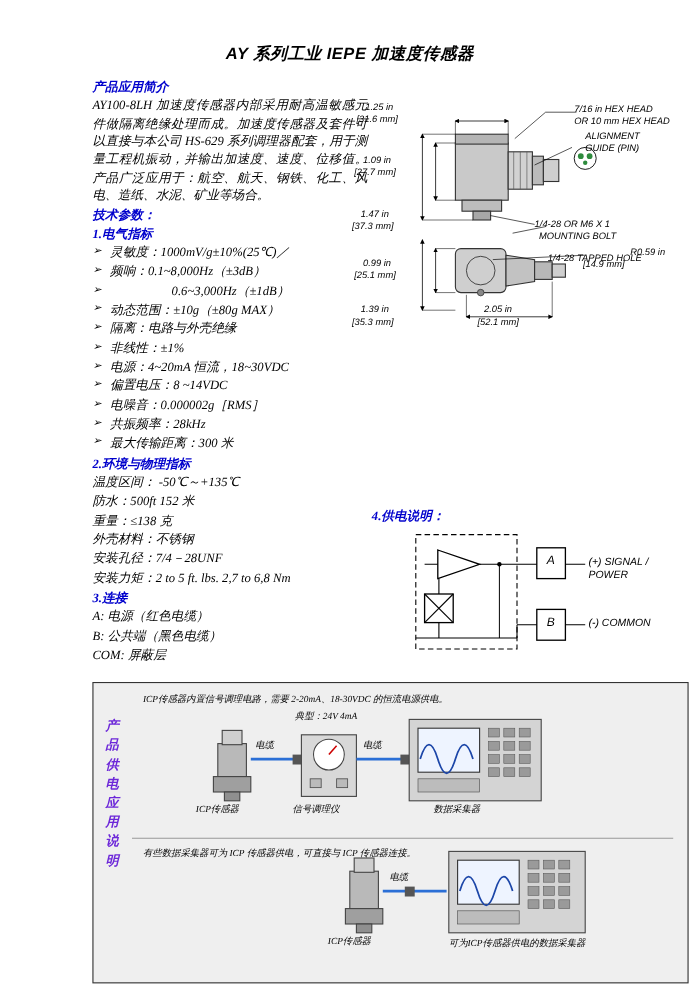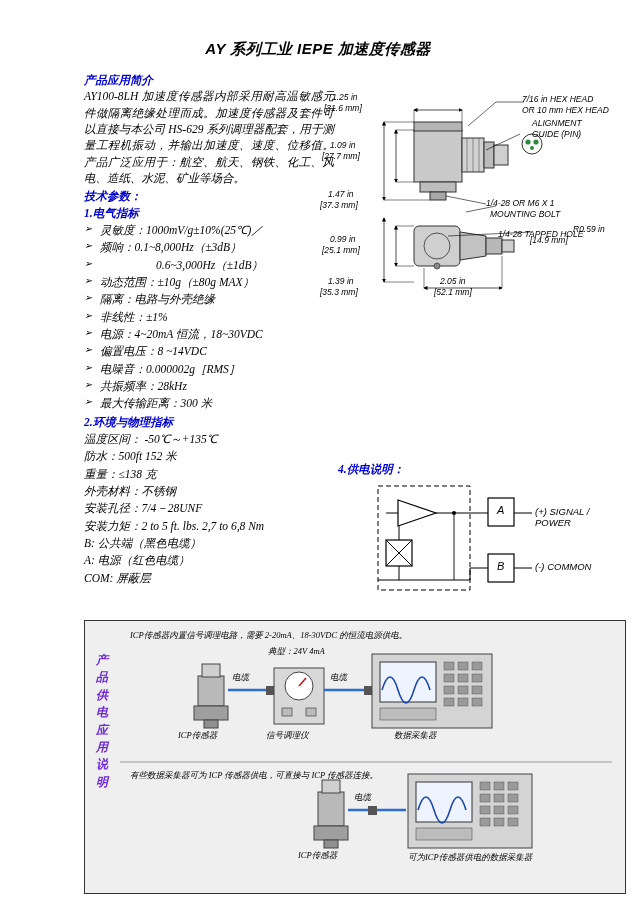--- a/index.html
+++ b/index.html
@@ -93,23 +93,24 @@
     <p class="bluehead sec">2.环境与物理指标</p>
     <div class="flat">
       <div>温度区间： -50℃～+135℃</div>
       <div>防水：500ft    152 米</div>
       <div>重量：≤138 克</div>
       <div>外壳材料：不锈钢</div>
       <div>安装孔径：7/4－28UNF</div>
       <div>安装力矩：2 to 5 ft. lbs.  2,7 to 6,8 Nm</div>
     </div>
 
+    <p class="bluehead sec">3.连接</p>
     <div class="flat">
+      <div>A: 电源（红色电缆）</div>
       <div>B: 公共端（黑色电缆）</div>
-      <div>A: 电源（红色电缆）</div>
       <div>COM: 屏蔽层</div>
     </div>
   </div>
 
   <div class="diagram-top">
     <svg width="288" height="240" viewBox="0 0 288 240">
       <defs>
         <marker id="ar" markerWidth="6" markerHeight="6" refX="5" refY="3" orient="auto">
           <path d="M0,0 L6,3 L0,6 z" fill="#000"></path>
         </marker>

